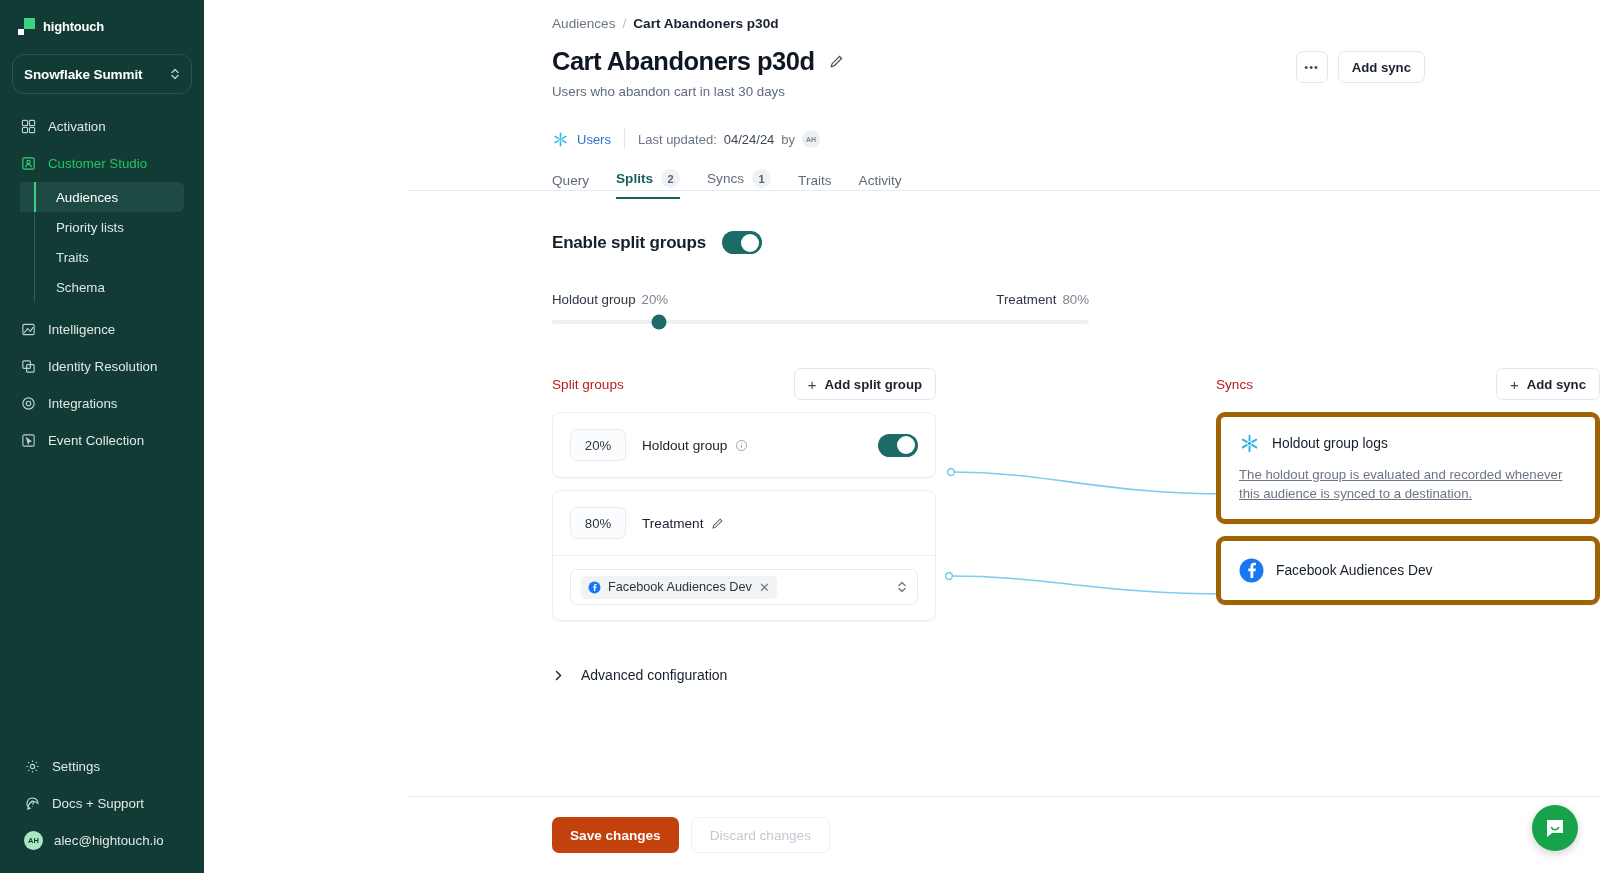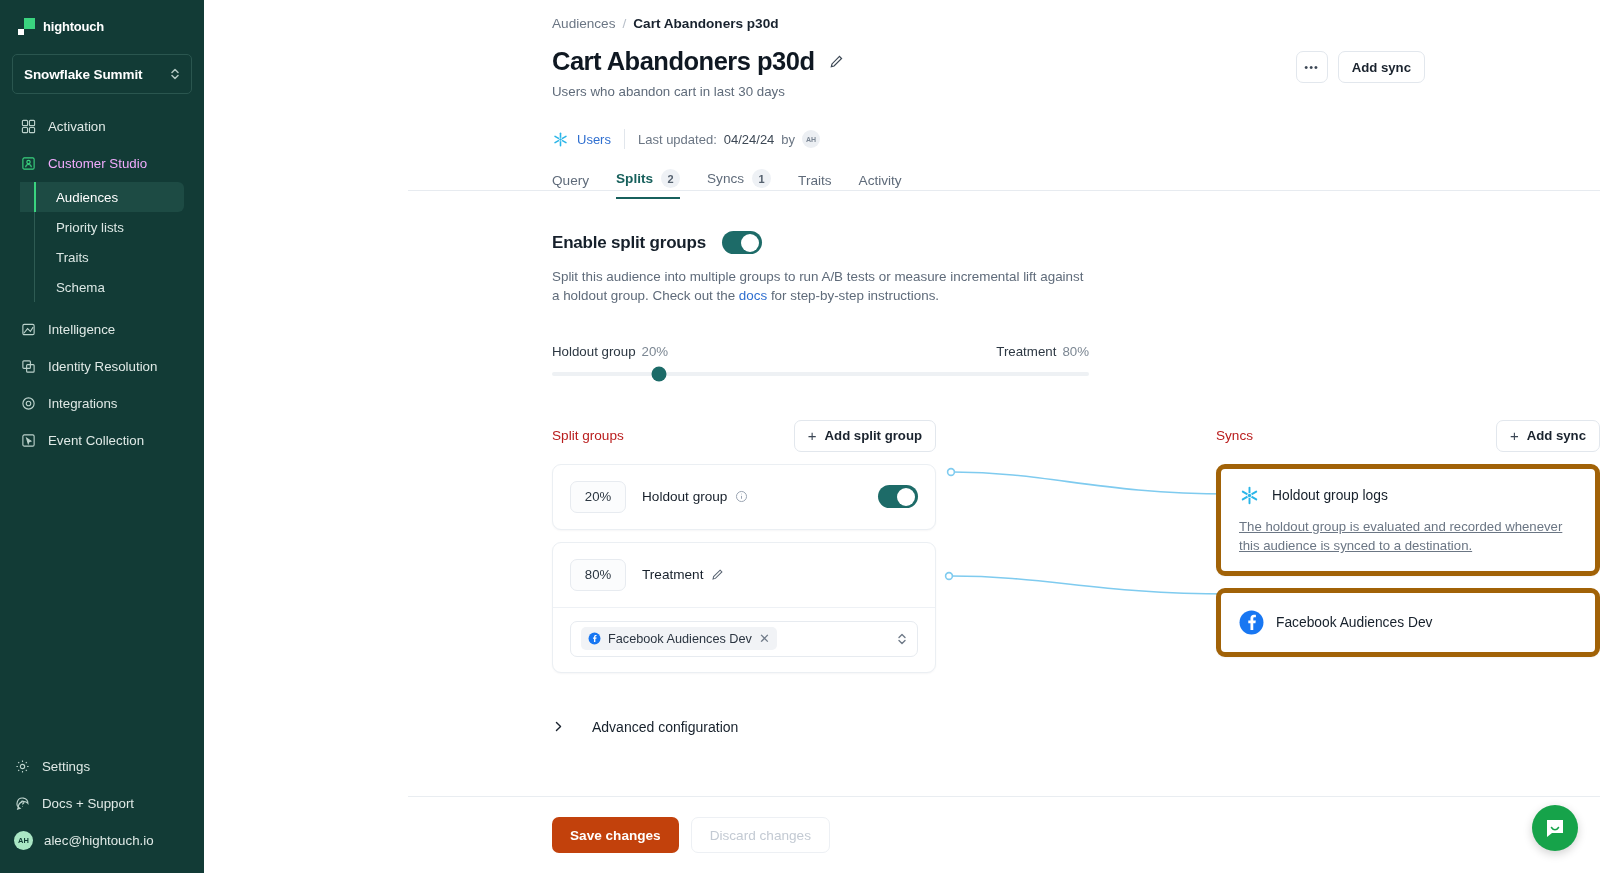--- a/index.html
+++ b/index.html
@@ -35,56 +35,56 @@
     width: 6px; height: 6px; background: #ffffff;
   }
   .brand-name {
     font-size: 13px; font-weight: 700; letter-spacing: -0.2px; color: #ffffff;
   }
 
   .workspace {
     margin: 6px 12px 14px 12px;
     height: 40px;
     border: 1px solid #2a564f;
-    border-radius: 5px;
+    border-radius: 12px;
     display: flex; align-items: center; justify-content: space-between;
     padding: 0 11px;
     cursor: pointer;
   }
   .workspace-label { font-size: 13.5px; font-weight: 600; color: #ffffff; letter-spacing: -0.1px; }
   .chev-updown { display: flex; flex-direction: column; gap: 2px; opacity: .85; }
 
   .nav { padding: 0 10px; }
   .nav-item {
     display: flex; align-items: center; gap: 11px;
     height: 37px; padding: 0 10px;
     border-radius: 6px; cursor: pointer;
     font-size: 13.3px; color: #dfe9e6;
   }
   .nav-item .ico { width: 17px; height: 17px; flex: 0 0 17px; display: flex; align-items: center; justify-content: center; }
-  .nav-item.active-parent { color: #f0abfc; }
+  .nav-item.active-parent { color: #22c55e; }
   .subnav { position: relative; margin: 0 0 0 10px; padding-left: 0; }
   .subnav::before {
     content: ""; position: absolute; left: 14px; top: 0; bottom: 0;
     width: 1px; background: #2e5b53;
   }
   .sub-item {
     position: relative;
     height: 30px; display: flex; align-items: center;
     padding-left: 36px; margin-right: 10px;
     font-size: 13.3px; color: #dbe7e4; cursor: pointer;
     border-radius: 0 6px 6px 0;
   }
   .sub-item.selected { background: #1d4b44; color: #ffffff; }
   .sub-item.selected::before {
     content: ""; position: absolute; left: 14px; top: 0; bottom: 0;
     width: 2px; background: #3ad37f;
   }
   .nav-gap { height: 9px; }
-  .sidebar-bottom { margin-top: auto; padding: 0 10px 14px 4px; }
+  .sidebar-bottom { margin-top: auto; padding: 0 10px 14px 14px; }
   .avatar-sm {
     width: 19px; height: 19px; border-radius: 50%;
     background: #a9e6c4; color: #0f3a33;
     font-size: 7.5px; font-weight: 700;
     display: flex; align-items: center; justify-content: center;
     flex: 0 0 19px;
   }
 
   
   .main { flex: 1; height: 873px; position: relative; background: #fff; overflow: hidden; }
@@ -195,21 +195,21 @@
     display: inline-flex; align-items: center; gap: 7px;
     font-size: 12.7px; color: #2b3541;
   }
   .tag .x { color: #6f7a88; font-size: 13px; cursor: pointer; line-height: 1; }
 
   .sync-card { border: 5px solid #a16207; border-radius: 9px; background: #fff; margin-top: 12px; padding: 16px 18px; box-shadow: 0 1px 2px rgba(16,24,40,0.04); }
   .sync-head { display: flex; align-items: center; gap: 12px; }
   .sync-name { font-size: 13.8px; color: #16202b; font-weight: 500; }
   .sync-desc { margin-top: 11px; font-size: 13.2px; line-height: 1.45; color: #6b7684; text-decoration: underline; }
 
-  .adv { display: flex; align-items: center; gap: 27px; margin-top: 46px; cursor: pointer; }
+  .adv { display: flex; align-items: center; gap: 16px; margin-top: 46px; cursor: pointer; }
   .adv-label { font-size: 14px; color: #16202b; font-weight: 500; }
 
   .footer {
     position: absolute; left: 204px; right: 0; bottom: 0; height: 77px;
     border-top: 1px solid #e9edf1; background: #fff;
     display: flex; align-items: center; padding-left: 144px; gap: 12px;
   }
   .btn-primary {
     background: #c2410c; color: #fff; border: none; border-radius: 7px;
     height: 36px; padding: 0 18px; font-size: 13.6px; font-weight: 700; cursor: pointer;
@@ -453,23 +453,20 @@
 
       <section class="panel">
 
         <div class="enable-row">
           <span class="enable-label">Enable split groups</span>
           <span class="toggle lg">
               <span class="knob"></span>
             </span>
         </div>
 
-        <p class="desc">
-          <span>Split this audience into multiple groups to run A/B tests or measure incremental lift against a holdout group. Check out the </span><a href="#">docs</a><span> for step-by-step instructions.</span>
-        </p>
 
         <div class="slider-wrap">
           <div class="slider-labels">
             <span><span class="k">Holdout group</span><span class="v">20%</span></span>
             <span><span class="k">Treatment</span><span class="v">80%</span></span>
           </div>
           <div class="slider-track">
             <span class="slider-thumb"></span>
           </div>
         </div>

